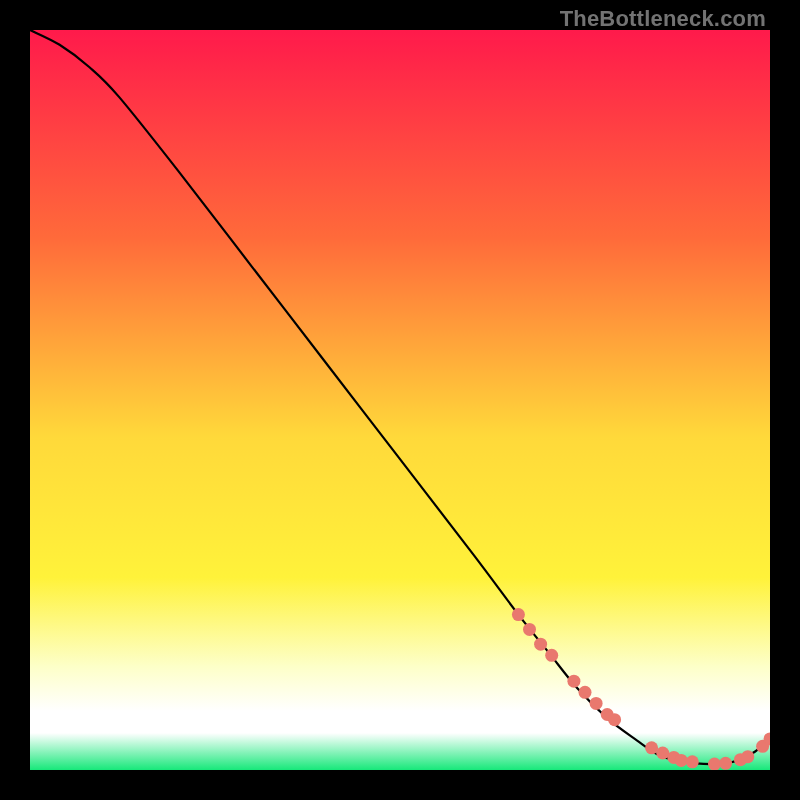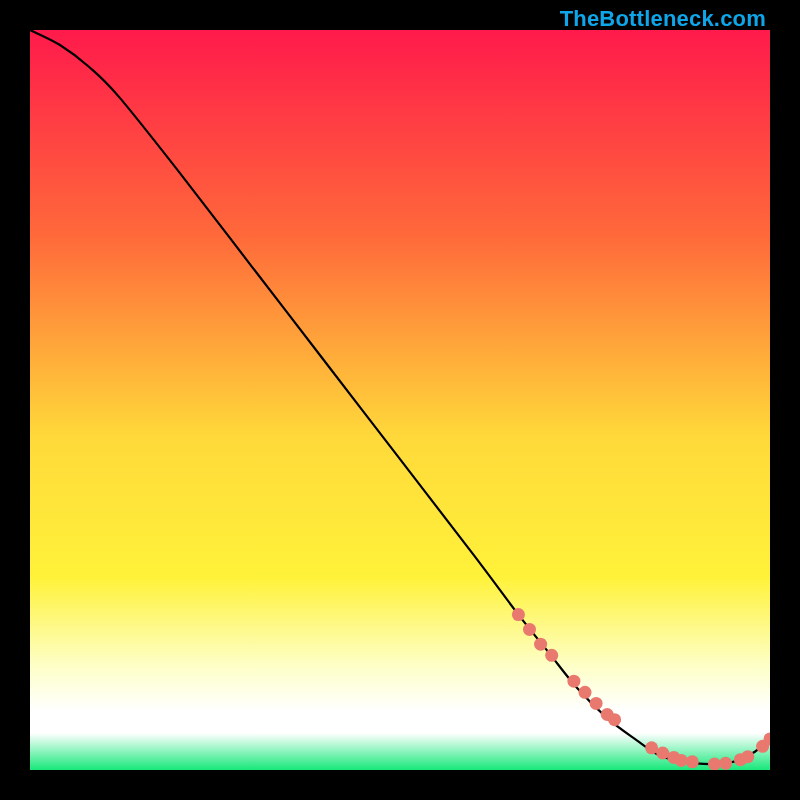--- a/index.html
+++ b/index.html
@@ -29,21 +29,21 @@
     inset: 0;
   }
   .overlay-svg {
     position: absolute;
     inset: 0;
   }
   .watermark {
     position: absolute;
     top: 6px;
     right: 34px;
-    color: #0ea5e9;
+    color: #737373;
     font-size: 22px;
     font-weight: 600;
     letter-spacing: 0.2px;
     user-select: none;
   }
 </style>
 </head>
 <body>
 
 <div class="stage">

